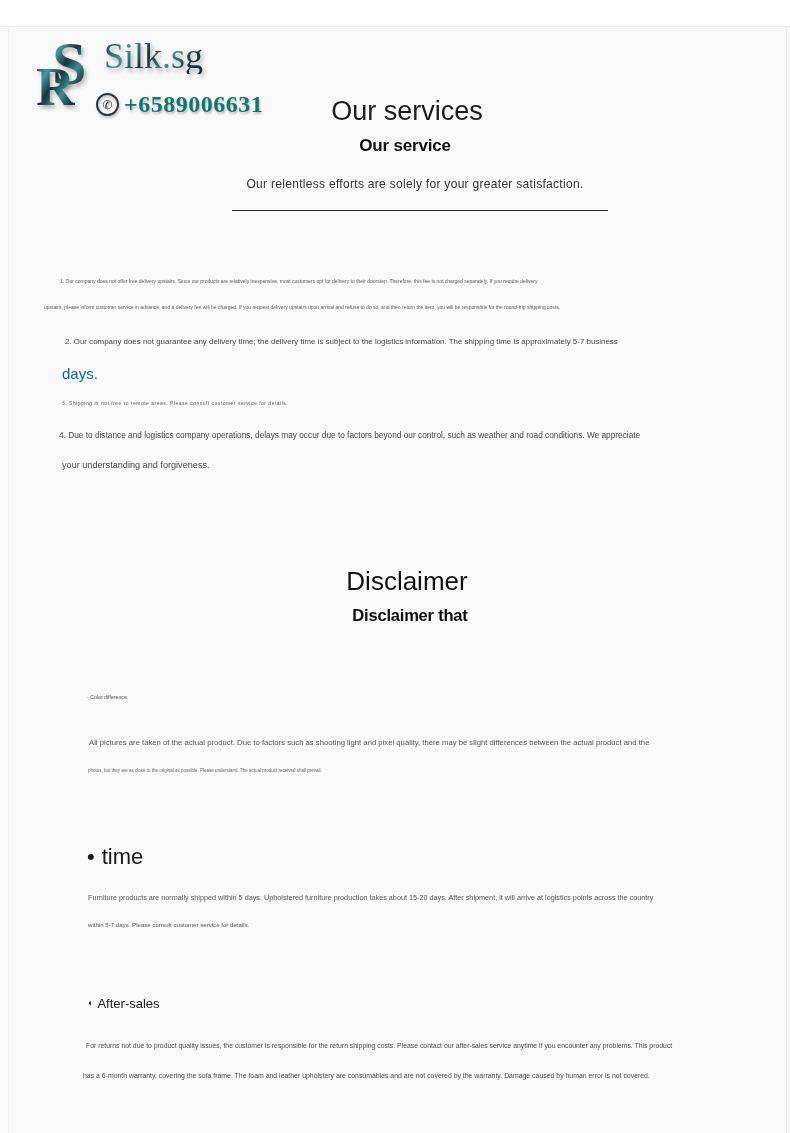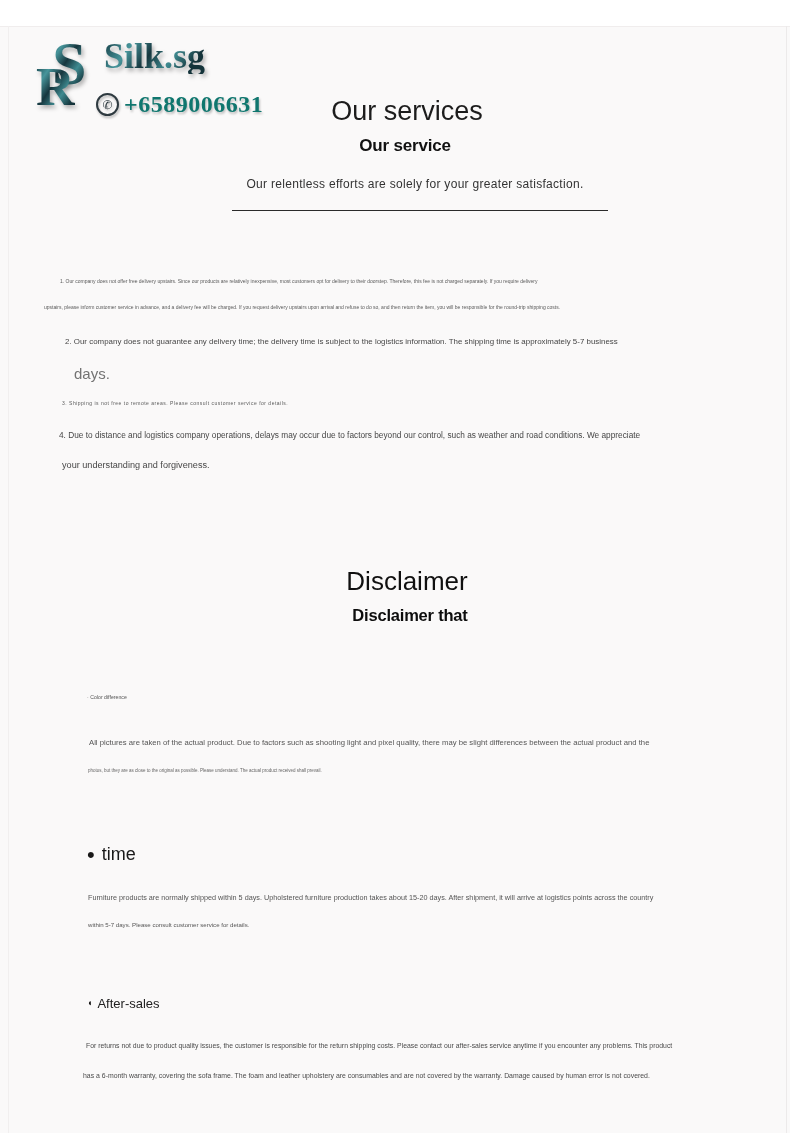--- a/index.html
+++ b/index.html
@@ -15,21 +15,21 @@
   
   #logo{position:absolute;left:30px;top:34px;width:220px;height:96px;}
   .teal-text{
     background:linear-gradient(125deg,#1c4850 5%,#47959b 25%,#16363e 45%,#3f8a90 65%,#14333a 85%);
     -webkit-background-clip:text;background-clip:text;color:transparent;
   }
   .mono{position:absolute;font-family:"Liberation Serif",serif;font-weight:bold;line-height:1;
         filter:drop-shadow(2px 3px 2px rgba(0,0,0,0.30));}
   #mono-s{left:22px;top:-2px;font-size:62px;}
   #mono-r{left:6px;top:26px;font-size:54px;}
-  #brand{position:absolute;left:74px;top:4px;font-family:"Liberation Serif",serif;font-weight:bold;
+  #brand{position:absolute;left:74px;top:4px;font-family:"Liberation Serif",serif;font-weight:normal;
          font-size:36px;line-height:1;filter:drop-shadow(2px 3px 2px rgba(0,0,0,0.30));}
   #whatsapp{position:absolute;left:66px;top:59px;width:19px;height:19px;border:2.5px solid #2e3a40;
             border-radius:50%;display:flex;align-items:center;justify-content:center;
             color:#2e3a40;font-size:12px;line-height:1;filter:drop-shadow(1px 2px 1px rgba(0,0,0,0.25));}
   #phone{position:absolute;left:94px;top:57px;font-family:"Liberation Serif",serif;font-weight:bold;
          font-size:24px;line-height:1.1;color:#0f766e;letter-spacing:0.5px;
          filter:drop-shadow(1px 2px 1px rgba(0,0,0,0.25));white-space:nowrap;}
 
   
   .center-line{position:absolute;left:0;right:0;text-align:center;white-space:nowrap;}
@@ -38,32 +38,32 @@
   #svc-tagline{top:177px;font-size:12px;color:#333;letter-spacing:0.3px;transform:translateX(20px);}
   #divider{position:absolute;left:232px;top:210px;width:376px;height:1px;background:#2b2b2b;}
   #disc-title{top:566px;font-size:26px;color:#101010;transform:translateX(12px);}
   #disc-sub{top:606px;font-size:16.5px;font-weight:bold;color:#0d0d0d;letter-spacing:-0.2px;transform:translateX(15px);}
 
   
   .line{position:absolute;white-space:nowrap;transform-origin:0 0;line-height:1.15;}
   #i1l1{left:60px;top:278px;font-size:10px;transform:scale(0.5);color:#5a5a5a;}
   #i1l2{left:44px;top:304px;font-size:10px;transform:scale(0.5);color:#5a5a5a;}
   #i2l1{left:65px;top:337px;font-size:11px;transform:scale(0.72);color:#474747;}
-  #i2l2{left:74px;top:365px;font-size:15px;color:#737373;}
+  #i2l2{left:62px;top:365px;font-size:15px;color:#0369a1;}
   #i3{left:62px;top:400px;font-size:10px;transform:scale(0.5);letter-spacing:1px;color:#5a5a5a;}
   #i4l1{left:59px;top:431px;font-size:11.5px;transform:scale(0.72);color:#474747;}
   #i4l2{left:62px;top:460px;font-size:12px;transform:scale(0.76);color:#474747;}
 
   #cd-head{left:87px;top:694px;font-size:10px;transform:scale(0.52);color:#555555;}
   #cd-l1{left:89px;top:738px;font-size:11px;transform:scale(0.70);color:#555555;}
   #cd-l2{left:88px;top:768px;font-size:9px;transform:scale(0.50);color:#666666;}
 
   #time-head{left:87px;top:843px;color:#191919;display:flex;align-items:center;gap:7px;}
   #time-head .bullet{font-size:22px;line-height:1;}
-  #time-head .label{font-size:18px;line-height:1.3;}
+  #time-head .label{font-size:22px;line-height:1.3;}
   #tm-l1{left:88px;top:893px;font-size:10.5px;transform:scale(0.69);color:#555555;}
   #tm-l2{left:88px;top:922px;font-size:10px;transform:scale(0.61);color:#555555;}
 
   #as-head{left:87px;top:996px;color:#222222;display:flex;align-items:center;gap:5px;}
   #as-head .bullet{font-size:9px;line-height:1;color:#111;}
   #as-head .label{font-size:13px;line-height:1.2;}
   #as-l1{left:86px;top:1042px;font-size:10px;transform:scale(0.685);color:#4a4a4a;}
   #as-l2{left:83px;top:1072px;font-size:10px;transform:scale(0.69);color:#4a4a4a;}
 </style>
 </head>

